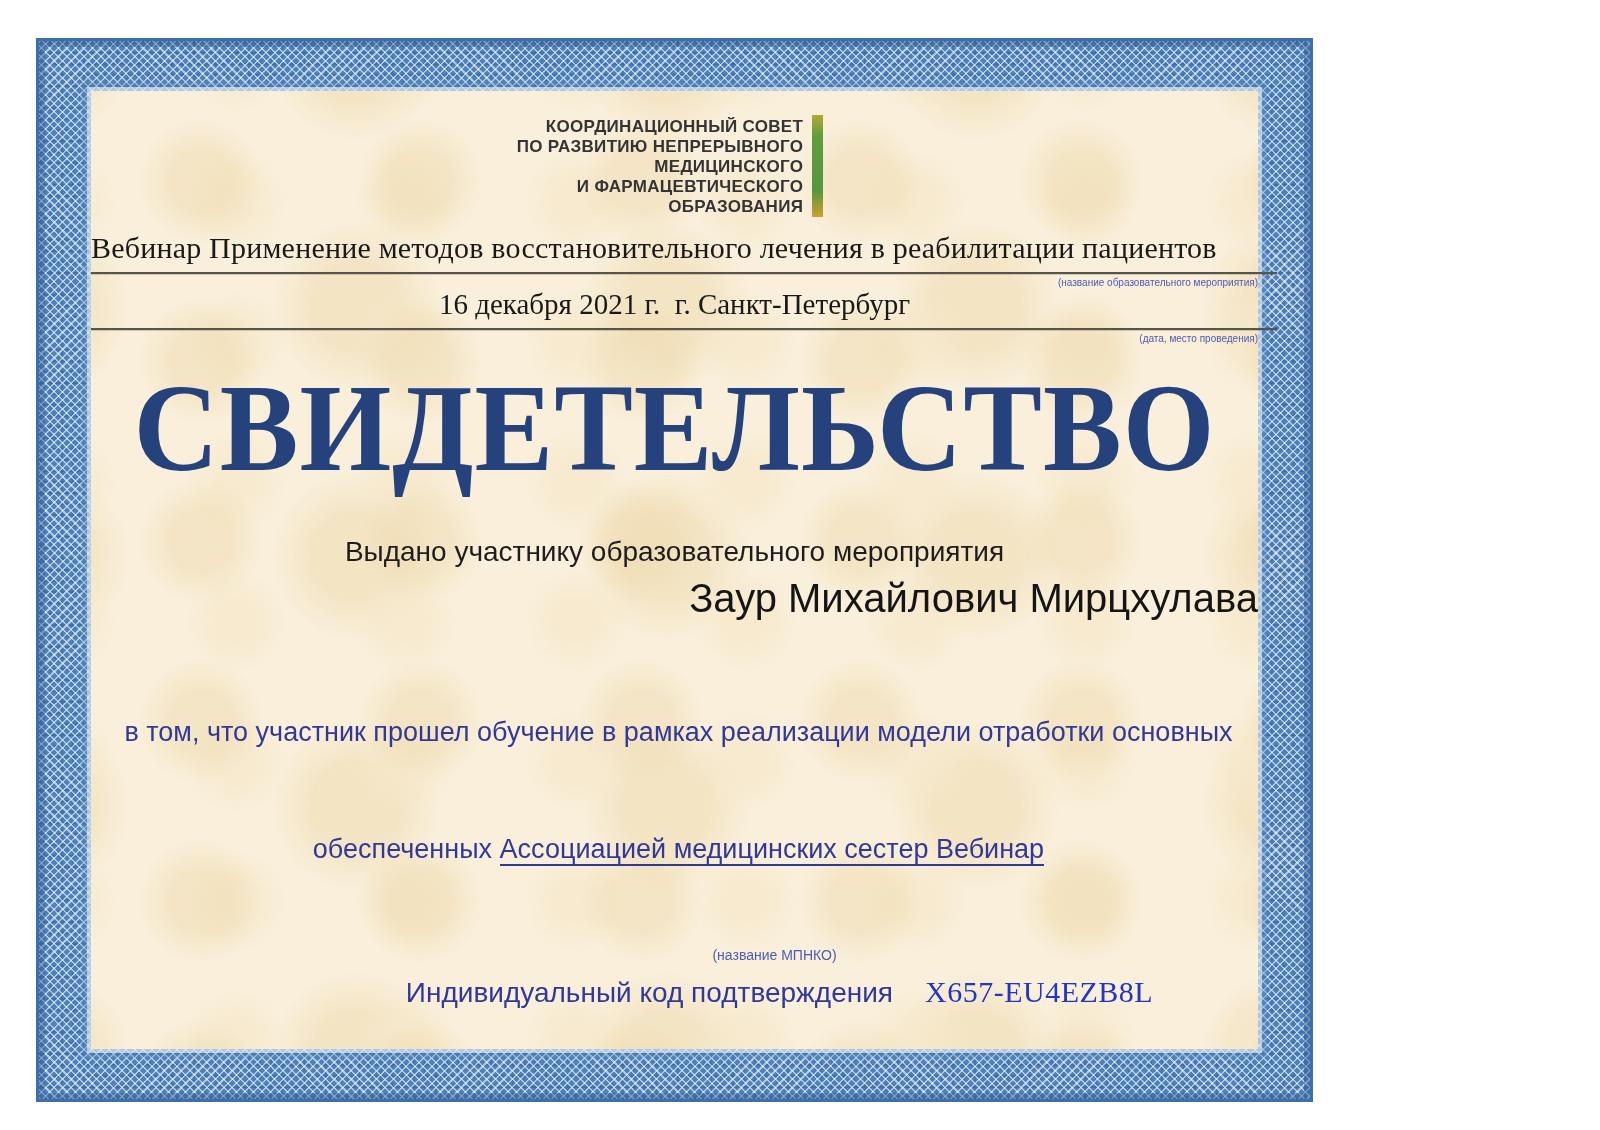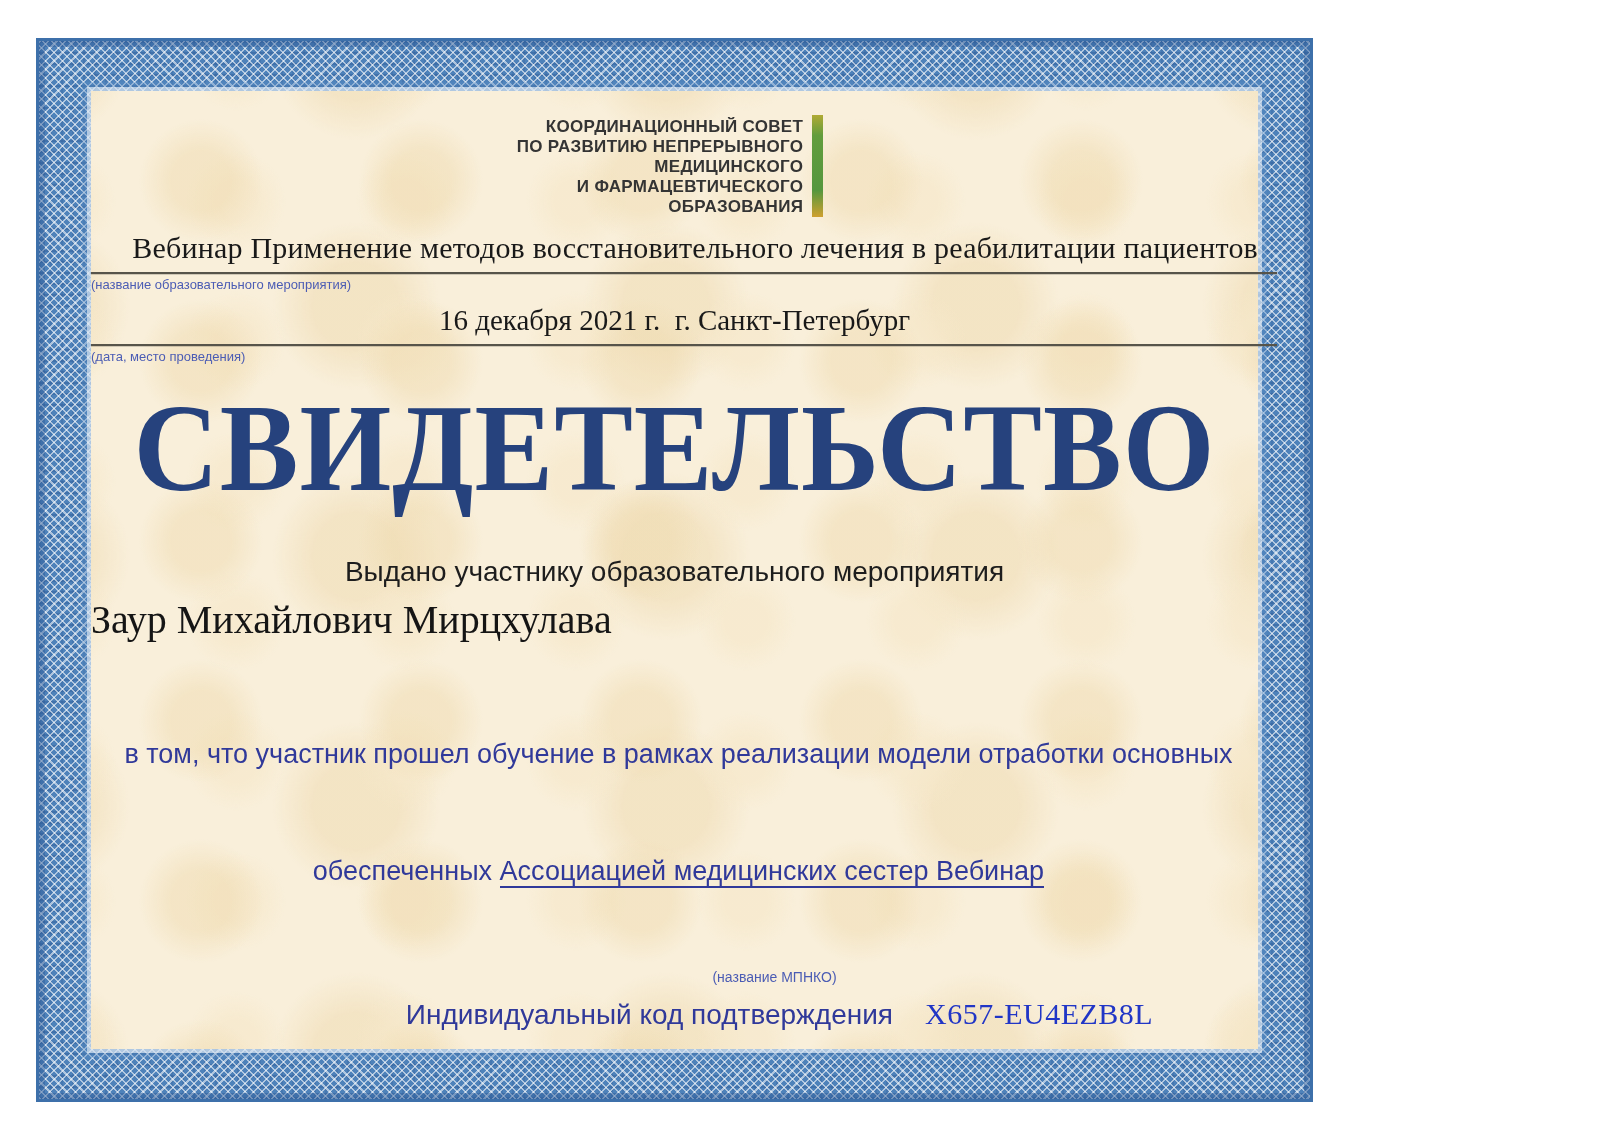--- a/index.html
+++ b/index.html
@@ -45,42 +45,42 @@
   .org-left{font-size:17px;line-height:20px;text-align:right;letter-spacing:.3px;padding-top:2px;}
   .org-right{font-size:18px;line-height:23px;text-align:left;letter-spacing:.3px;align-self:center;}
   .divider-bar{
     width:11px;margin:0 9px;
     background:linear-gradient(180deg,#b0aa34 0%,#629d3d 20%,#55973e 74%,#cfa02f 100%);
   }
 
   
   .event-title{
     font-family:"Liberation Serif",serif;font-size:30px;color:#191919;
-    text-align:right;margin-top:14px;letter-spacing:.2px;
+    text-align:left;margin-top:14px;letter-spacing:.2px;
   }
   .rule{width:1186px;height:2px;background:#57544a;margin:7px auto 3px;box-shadow:0 1px 0 rgba(87,84,74,.25);}
-  .caption{font-size:13px;color:#4b5cb4;text-align:left;}
+  .caption{font-size:10px;color:#4b5cb4;text-align:right;}
   .date-line{
     font-family:"Liberation Serif",serif;font-size:29px;color:#191919;
-    text-align:center;margin-top:12px;white-space:pre-wrap;
+    text-align:center;white-space:pre-wrap;
   }
 
   
   .main-title{
     font-family:"Liberation Serif",serif;font-weight:bold;
     font-size:118px;line-height:1.0;color:#26427d;
     text-align:center;margin:26px 0 0 0;letter-spacing:1px;
     transform:scaleY(1.06);
   }
 
   
   .issued{font-size:28px;color:#1d1d1d;text-align:center;margin-top:48px;}
   .recipient{
-    font-family:Liberation Serif, serif;font-size:40px;color:#151515;
-    text-align:left;margin-top:8px;
+    font-family:Liberation Sans, sans-serif;font-size:40px;color:#151515;
+    text-align:right;margin-top:8px;
   }
 
   
   .body-par{
     font-size:27px;line-height:39px;color:#30399a;
     text-align:center;margin-top:14px;white-space:pre-wrap;padding-left:8px;
   }
   .credits{
     font-family:"Liberation Serif",serif;
     border-bottom:2px solid #30399a;padding:0 6px 0 2px;

